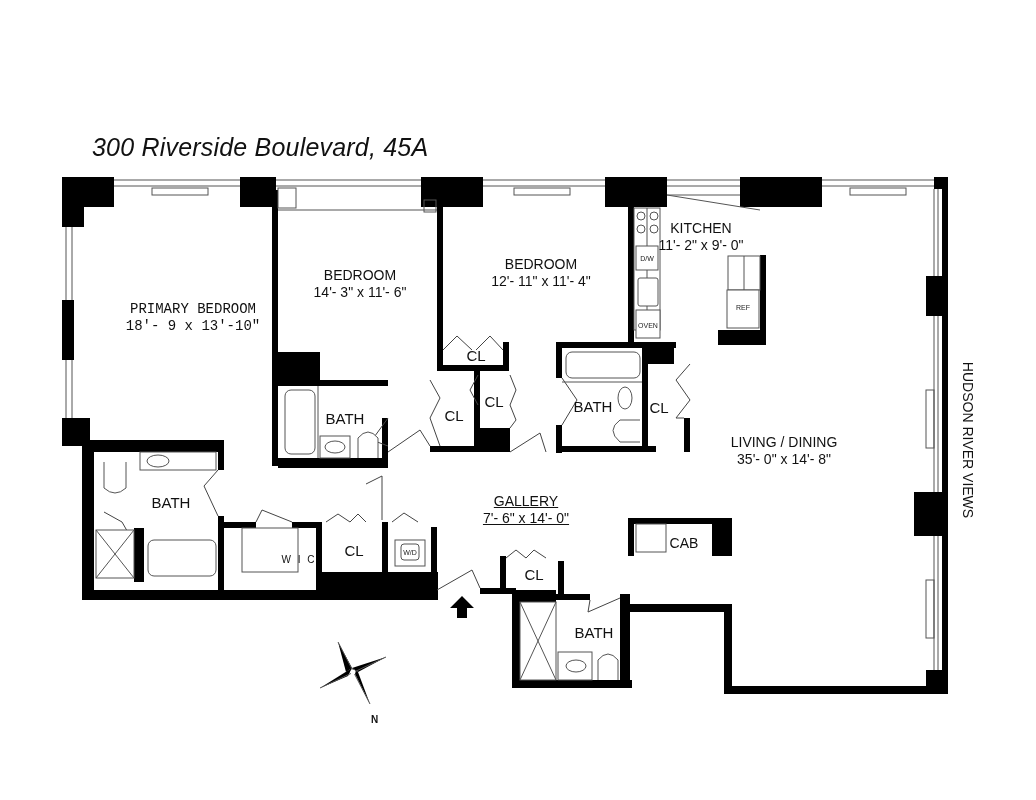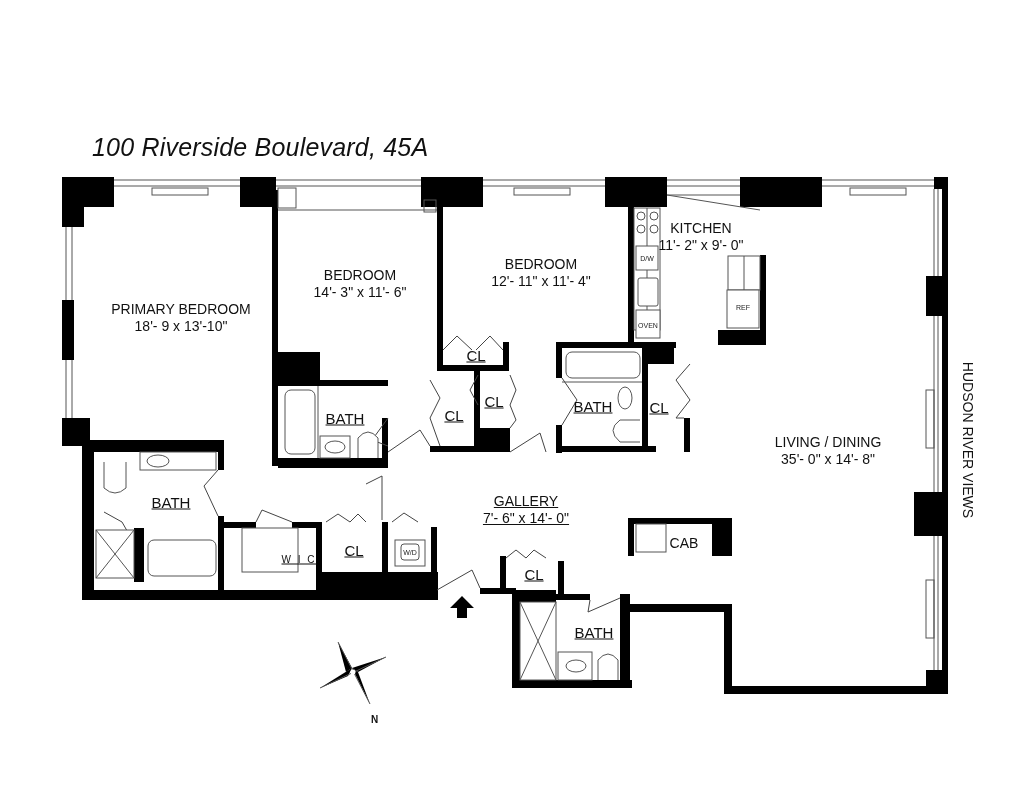--- a/index.html
+++ b/index.html
@@ -2,30 +2,30 @@
 <html><head>
 <meta charset="utf-8">
 <style>
   html, body { margin:0; padding:0; background:#ffffff; }
   body { width:1036px; height:800px; position:relative; overflow:hidden; font-family:"Liberation Sans", sans-serif; color:#111; }
   .title { position:absolute; left:92px; top:133px; font-size:25px; font-style:italic; letter-spacing:0.2px; }
   svg.plan { position:absolute; left:0; top:0; }
   .lbl { position:absolute; text-align:center; font-size:14px; line-height:17px; transform:translateX(-50%); white-space:nowrap; }
   .lbl .name { display:block; }
   .lbl .dim { display:block; }
-  .small { position:absolute; font-size:15px; transform:translate(-50%,-50%); white-space:nowrap;text-decoration:underline; }
+  .small { position:absolute; font-size:15px; transform:translate(-50%,-50%); white-space:nowrap; }
   .tiny { position:absolute; font-size:7px; transform:translate(-50%,-50%); white-space:nowrap; color:#222; }
   .cab { position:absolute; font-size:14px; transform:translate(-50%,-50%); }
   .views { position:absolute; left:968px; top:440px; font-size:14px; transform:translate(-50%,-50%) rotate(90deg); white-space:nowrap; }
   .north { position:absolute; left:371px; top:714px; font-size:10px; font-weight:bold; }
 </style>
 </head>
 <body>
 
-<div class="title">100 Riverside Boulevard, 45A</div>
+<div class="title">300 Riverside Boulevard, 45A</div>
 
 <svg class="plan" width="1036" height="800" viewBox="0 0 1036 800">
   <g fill="#000">
 
     <rect x="62" y="177" width="52" height="30"></rect>
     <rect x="62" y="177" width="22" height="50"></rect>
     <rect x="240" y="177" width="36" height="30"></rect>
     <rect x="421" y="177" width="62" height="30"></rect>
     <rect x="605" y="177" width="62" height="30"></rect>
     <rect x="740" y="177" width="82" height="30"></rect>
@@ -208,37 +208,37 @@
     <polygon points="338,642 352,668 346,672" fill="#000"></polygon>
     <polygon points="352,668 370,704 358,672" fill="#000"></polygon>
     <polygon points="320,688 352,668 348,676" fill="#000"></polygon>
     <polygon points="352,668 386,657 358,672" fill="#000"></polygon>
     <line x1="338" y1="642" x2="370" y2="704" stroke="#555" stroke-width="1"></line>
     <line x1="320" y1="688" x2="386" y2="657" stroke="#555" stroke-width="1"></line>
     <circle cx="353" cy="672" r="2.5" fill="#fff"></circle>
   </g>
 </svg>
 
-<div class="lbl" style="left:181px; top:301px;">
+<div class="lbl" style="left:193px; top:301px;font-family:Liberation Mono, monospace;">
   <span class="name">PRIMARY BEDROOM</span>
   <span class="dim">18'- 9 x 13'-10"</span>
 </div>
 <div class="lbl" style="left:360px; top:267px;">
   <span class="name">BEDROOM</span>
   <span class="dim">14'- 3" x 11'- 6"</span>
 </div>
 <div class="lbl" style="left:541px; top:256px;">
   <span class="name">BEDROOM</span>
   <span class="dim">12'- 11" x 11'- 4"</span>
 </div>
 <div class="lbl" style="left:701px; top:220px;">
   <span class="name">KITCHEN</span>
   <span class="dim">11'- 2" x 9'- 0"</span>
 </div>
-<div class="lbl" style="left:828px; top:434px;">
+<div class="lbl" style="left:784px; top:434px;">
   <span class="name">LIVING / DINING</span>
   <span class="dim">35'- 0" x 14'- 8"</span>
 </div>
 <div class="lbl" style="left:526px; top:493px;text-decoration:underline;">
   <span class="name">GALLERY</span>
   <span class="dim">7'- 6" x 14'- 0"</span>
 </div>
 
 <div class="small" style="left:345px; top:418px;">BATH</div>
 <div class="small" style="left:593px; top:406px;">BATH</div>

